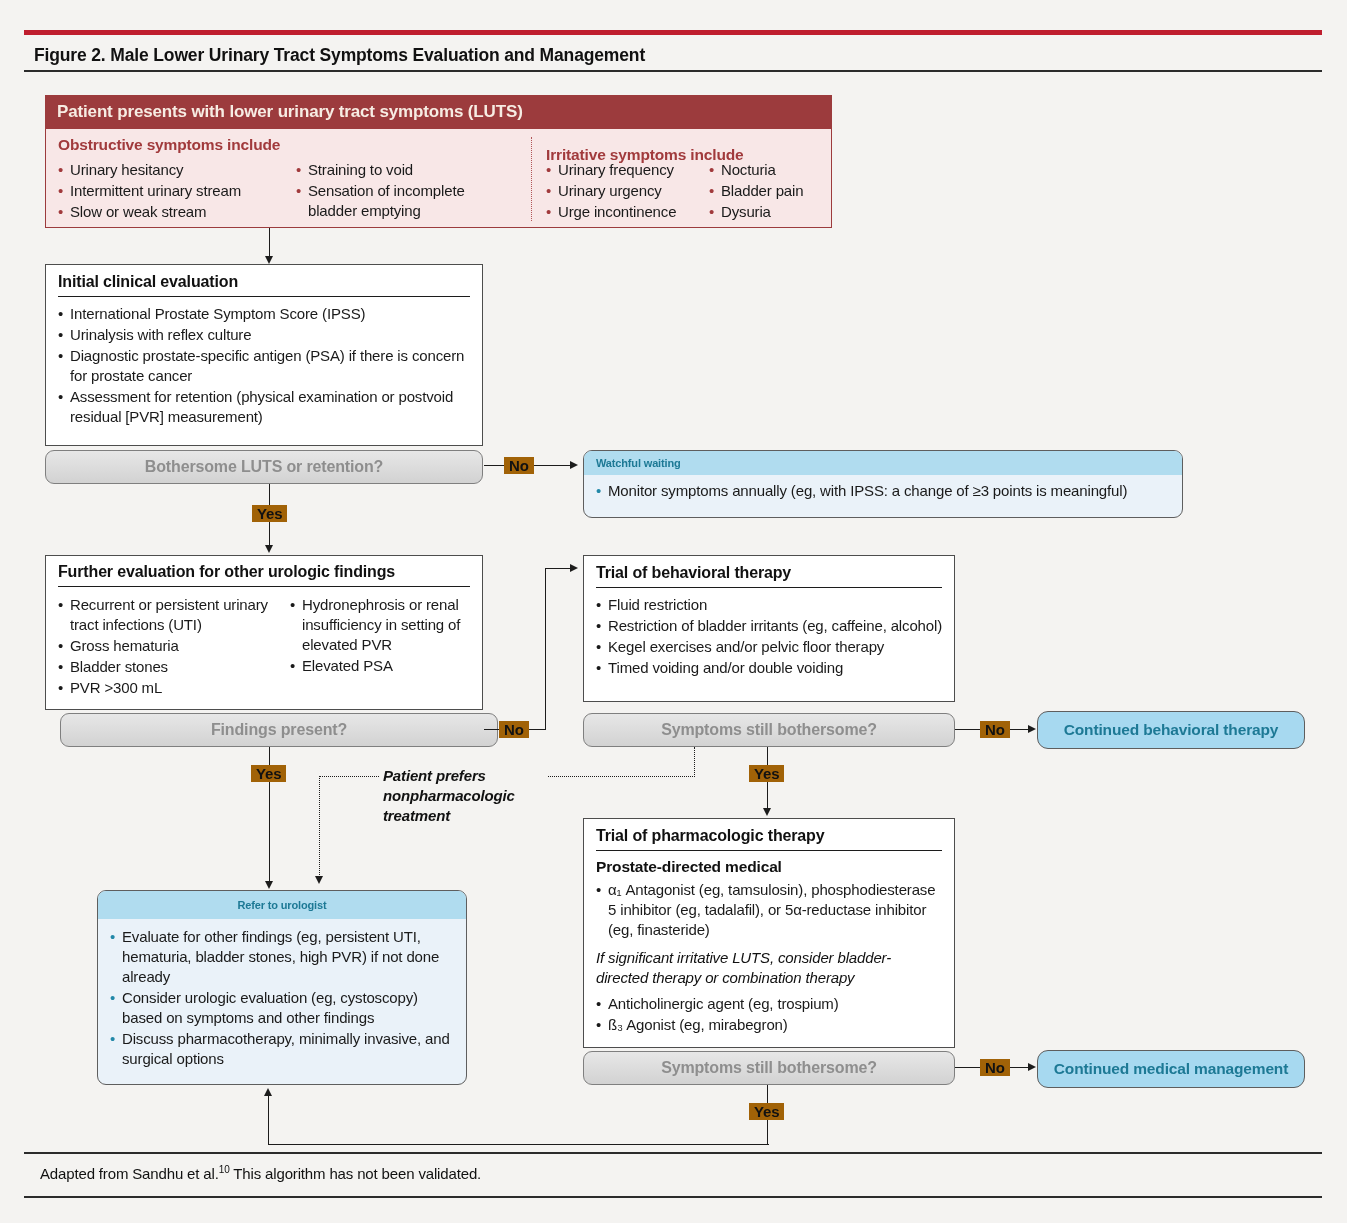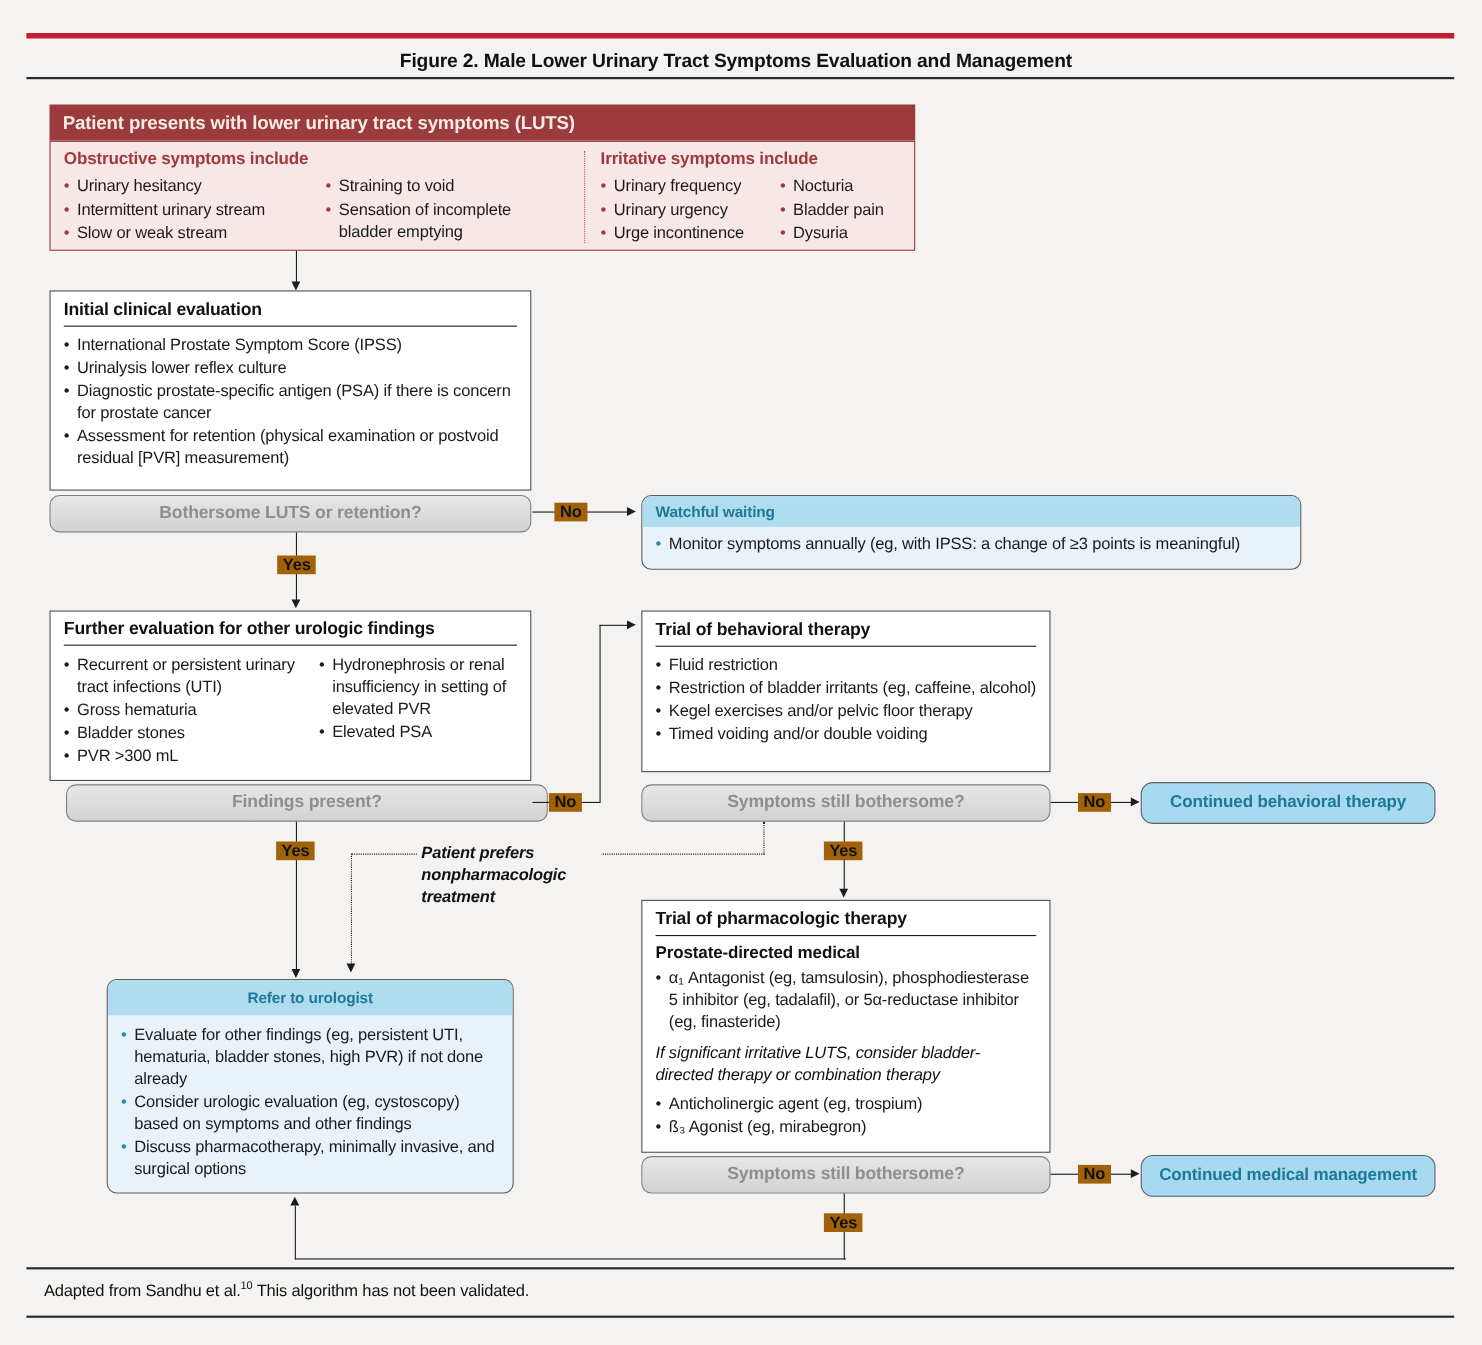--- a/index.html
+++ b/index.html
@@ -28,21 +28,21 @@
   .sym-title{color:#A13A3C;font-weight:bold;font-size:15.5px;}
   .pink-divider{border-left:1.6px dotted #B05557;width:0;}
 
   
   .qbar{background:linear-gradient(#E7E7E7,#D2D2D2);border:1.2px solid #7F7F7F;border-radius:9px;
         color:#8E8E8E;font-weight:bold;font-size:16px;display:flex;align-items:center;justify-content:center;
         box-sizing:border-box;}
 
   
   .bluebox{background:#EAF2F9;border:1.2px solid #5E5E5E;border-radius:9px;overflow:hidden;box-sizing:border-box;}
-  .bluehead{background:#B0DCEF;color:#1D7995;font-weight:bold;font-size:14px;padding:6px 12px;box-sizing:border-box;}
+  .bluehead{background:#B0DCEF;color:#1D7995;font-weight:bold;font-size:11px;padding:6px 12px;box-sizing:border-box;}
   .bluebody{padding:7px 12px;box-sizing:border-box;}
   .pill{background:#A7D9F0;border:1.2px solid #5E5E5E;border-radius:11px;color:#1D7995;font-weight:bold;
         font-size:15.5px;display:flex;align-items:center;justify-content:center;box-sizing:border-box;text-align:center;}
 
   
   .hl{height:0;border-top:1.6px solid #1C1C1C;}
   .vl{width:0;border-left:1.6px solid #1C1C1C;}
   .dh{height:0;border-top:1.8px dotted #1C1C1C;}
   .dv{width:0;border-left:1.8px dotted #1C1C1C;}
   .ar-d{width:0;height:0;border-left:4.5px solid transparent;border-right:4.5px solid transparent;border-top:8px solid #1C1C1C;}
@@ -55,54 +55,54 @@
   .pharma-note{font-size:15px;font-style:italic;line-height:20px;margin:8px 0 6px 0;color:#111;}
   .footer-note{font-size:15px;color:#111;}
   .footer-note sup{font-size:10px;}
 </style>
 </head>
 <body>
 
 <div class="figure">
 
   <div class="abs accent" style="left:24px;top:30px;width:1298px;"></div>
-  <div class="abs fig-title" style="left:24px;top:45px;width:1290px;text-align:center;">Figure 2. Male Lower Urinary Tract Symptoms Evaluation and Management</div>
+  <div class="abs fig-title" style="left:34px;top:45px;width:1290px;">Figure 2. Male Lower Urinary Tract Symptoms Evaluation and Management</div>
   <div class="abs rule" style="left:24px;top:70px;width:1298px;"></div>
 
   <div class="abs present-head" style="left:45px;top:95px;width:787px;height:33px;">Patient presents with lower urinary tract symptoms (LUTS)</div>
   <div class="abs pinkbody" style="left:45px;top:128px;width:787px;height:100px;">
     <div class="abs pink-divider" style="left:485px;top:8px;height:84px;"></div>
     <div class="abs sym-title" style="left:12px;top:7px;">Obstructive symptoms include</div>
     <ul class="bl abs" style="left:12px;top:30px;width:235px;">
         <li>Urinary hesitancy</li>
         <li>Intermittent urinary stream</li>
         <li>Slow or weak stream</li>
       </ul>
     <ul class="bl abs" style="left:250px;top:30px;width:215px;">
         <li>Straining to void</li>
         <li>Sensation of incomplete bladder emptying</li>
       </ul>
-    <div class="abs sym-title" style="left:500px;top:7px;">Irritative symptoms include</div>
+    <div class="abs sym-title" style="left:500px;top:17px;">Irritative symptoms include</div>
     <ul class="bl abs" style="left:500px;top:30px;width:160px;">
         <li>Urinary frequency</li>
         <li>Urinary urgency</li>
         <li>Urge incontinence</li>
       </ul>
     <ul class="bl abs" style="left:663px;top:30px;width:118px;">
         <li>Nocturia</li>
         <li>Bladder pain</li>
         <li>Dysuria</li>
       </ul>
   </div>
 
   <div class="abs box" style="left:45px;top:264px;width:438px;height:182px;">
     <h3>Initial clinical evaluation</h3>
     <ul class="bl">
         <li>International Prostate Symptom Score (IPSS)</li>
-        <li>Urinalysis lower reflex culture</li>
+        <li>Urinalysis with reflex culture</li>
         <li>Diagnostic prostate-specific antigen (PSA) if there is concern for prostate cancer</li>
         <li>Assessment for retention (physical examination or postvoid residual [PVR] measurement)</li>
       </ul>
   </div>
 
   <div class="abs qbar" style="left:45px;top:450px;width:438px;height:34px;">Bothersome LUTS or retention?</div>
   <div class="abs bluebox" style="left:583px;top:450px;width:600px;height:68px;">
     <div class="bluehead">Watchful waiting</div>
     <div class="bluebody" style="padding:5px 12px;">
       <ul class="bl">

